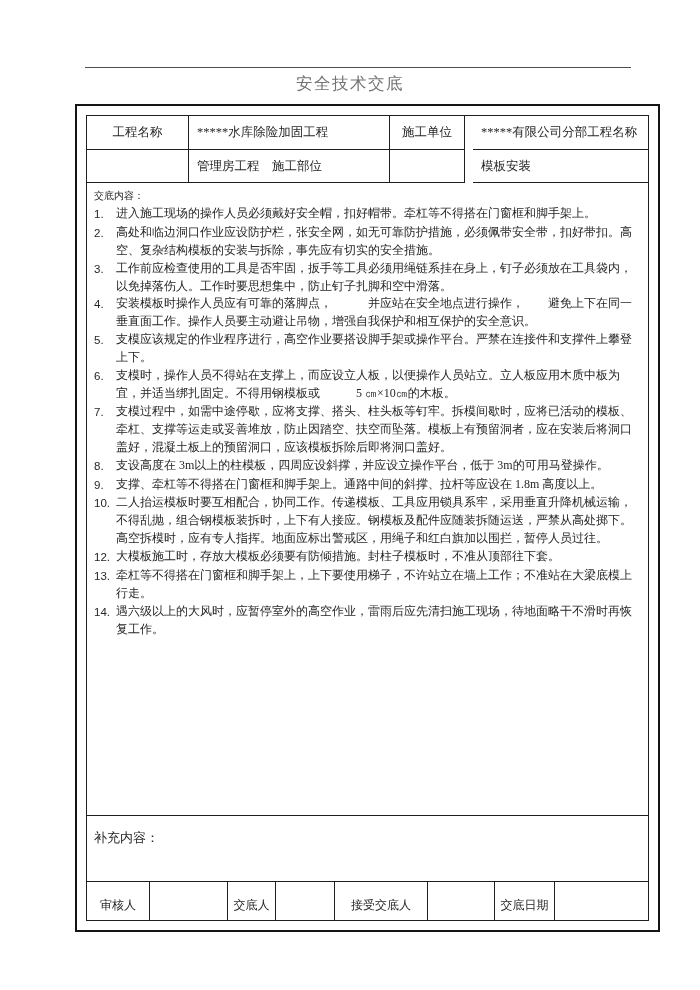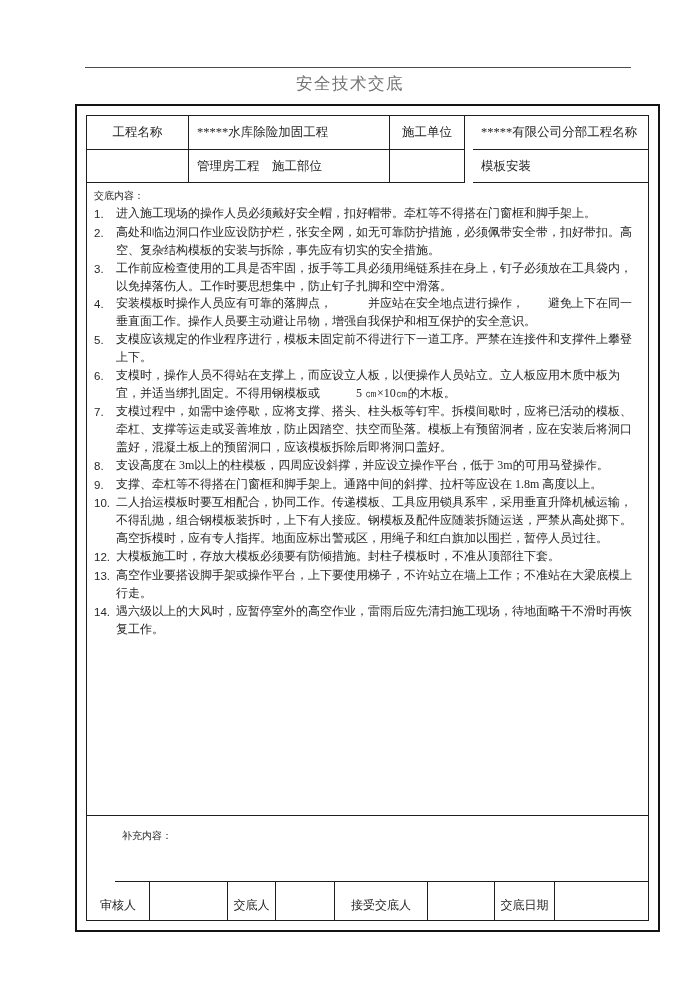--- a/index.html
+++ b/index.html
@@ -24,21 +24,21 @@
   .cell-value{padding-left:8px;}
   .content-cell{height:633px;border-bottom:1px solid #1f1f1f;box-sizing:border-box;
     padding:4px 10px 0 7px;font-size:12px;line-height:17.9px;overflow:hidden;}
   .content-heading{font-size:10px;}
   ol.items{margin:0;padding:0;list-style:none;}
   ol.items li{display:flex;}
   .num{flex:0 0 22px;width:22px;font-family:"Liberation Sans","DejaVu Sans",sans-serif;
     font-size:11.5px;padding-top:1px;}
   .itxt{flex:1;white-space:pre-wrap;}
   .supp-cell{height:66px;border-bottom:1px solid #1f1f1f;box-sizing:border-box;
-    padding:13px 8px 0 7px;font-size:10px;overflow:hidden;margin-left:28px;}
+    padding:13px 8px 0 7px;font-size:13px;overflow:hidden;}
   .sig-row{display:grid;grid-template-columns:63px 78px 48px 59px 93px 67px 60px 1fr;
     height:38px;font-size:12px;}
   .sig-row>div{border-right:1px solid #1f1f1f;box-sizing:border-box;
     display:flex;align-items:center;justify-content:center;padding-top:9px;overflow:hidden;text-align:right;}
   .sig-row>div:last-child{border-right:none;}
 </style>
 </head>
 <body>
 
 <div class="toprule"></div>
@@ -76,21 +76,21 @@
           <li>
             <span class="num">3.</span>
             <span class="itxt">工作前应检查使用的工具是否牢固，扳手等工具必须用绳链系挂在身上，钉子必须放在工具袋内，以免掉落伤人。工作时要思想集中，防止钉子扎脚和空中滑落。</span>
           </li>
           <li>
             <span class="num">4.</span>
             <span class="itxt">安装模板时操作人员应有可靠的落脚点，　　　并应站在安全地点进行操作，　　避免上下在同一垂直面工作。操作人员要主动避让吊物，增强自我保护和相互保护的安全意识。</span>
           </li>
           <li>
             <span class="num">5.</span>
-            <span class="itxt">支模应该规定的作业程序进行，模板未固定前不得进行下一道工序。严禁在连接件和支撑件上攀登上下。</span>
+            <span class="itxt">支模应该规定的作业程序进行，高空作业要搭设脚手架或操作平台。严禁在连接件和支撑件上攀登上下。</span>
           </li>
           <li>
             <span class="num">6.</span>
             <span class="itxt">支模时，操作人员不得站在支撑上，而应设立人板，以便操作人员站立。立人板应用木质中板为宜，并适当绑扎固定。不得用钢模板或　　　5 ㎝×10㎝的木板。</span>
           </li>
           <li>
             <span class="num">7.</span>
             <span class="itxt">支模过程中，如需中途停歇，应将支撑、搭头、柱头板等钉牢。拆模间歇时，应将已活动的模板、牵杠、支撑等运走或妥善堆放，防止因踏空、扶空而坠落。模板上有预留洞者，应在安装后将洞口盖好，混凝土板上的预留洞口，应该模板拆除后即将洞口盖好。</span>
           </li>
           <li>
@@ -104,21 +104,21 @@
           <li>
             <span class="num">10.</span>
             <span class="itxt">二人抬运模板时要互相配合，协同工作。传递模板、工具应用锁具系牢，采用垂直升降机械运输，不得乱抛，组合钢模板装拆时，上下有人接应。钢模板及配件应随装拆随运送，严禁从高处掷下。高空拆模时，应有专人指挥。地面应标出警戒区，用绳子和红白旗加以围拦，暂停人员过往。</span>
           </li>
           <li>
             <span class="num">12.</span>
             <span class="itxt">大模板施工时，存放大模板必须要有防倾措施。封柱子模板时，不准从顶部往下套。</span>
           </li>
           <li>
             <span class="num">13.</span>
-            <span class="itxt">高空作业要搭设脚手架或操作平台，上下要使用梯子，不许站立在墙上工作；不准站在大梁底模上行走。</span>
+            <span class="itxt">牵杠等不得搭在门窗框和脚手架上，上下要使用梯子，不许站立在墙上工作；不准站在大梁底模上行走。</span>
           </li>
           <li>
             <span class="num">14.</span>
             <span class="itxt">遇六级以上的大风时，应暂停室外的高空作业，雷雨后应先清扫施工现场，待地面略干不滑时再恢复工作。</span>
           </li>
         </ol>
     </div>
 
     <div class="supp-cell">
       <div>补充内容：</div>

